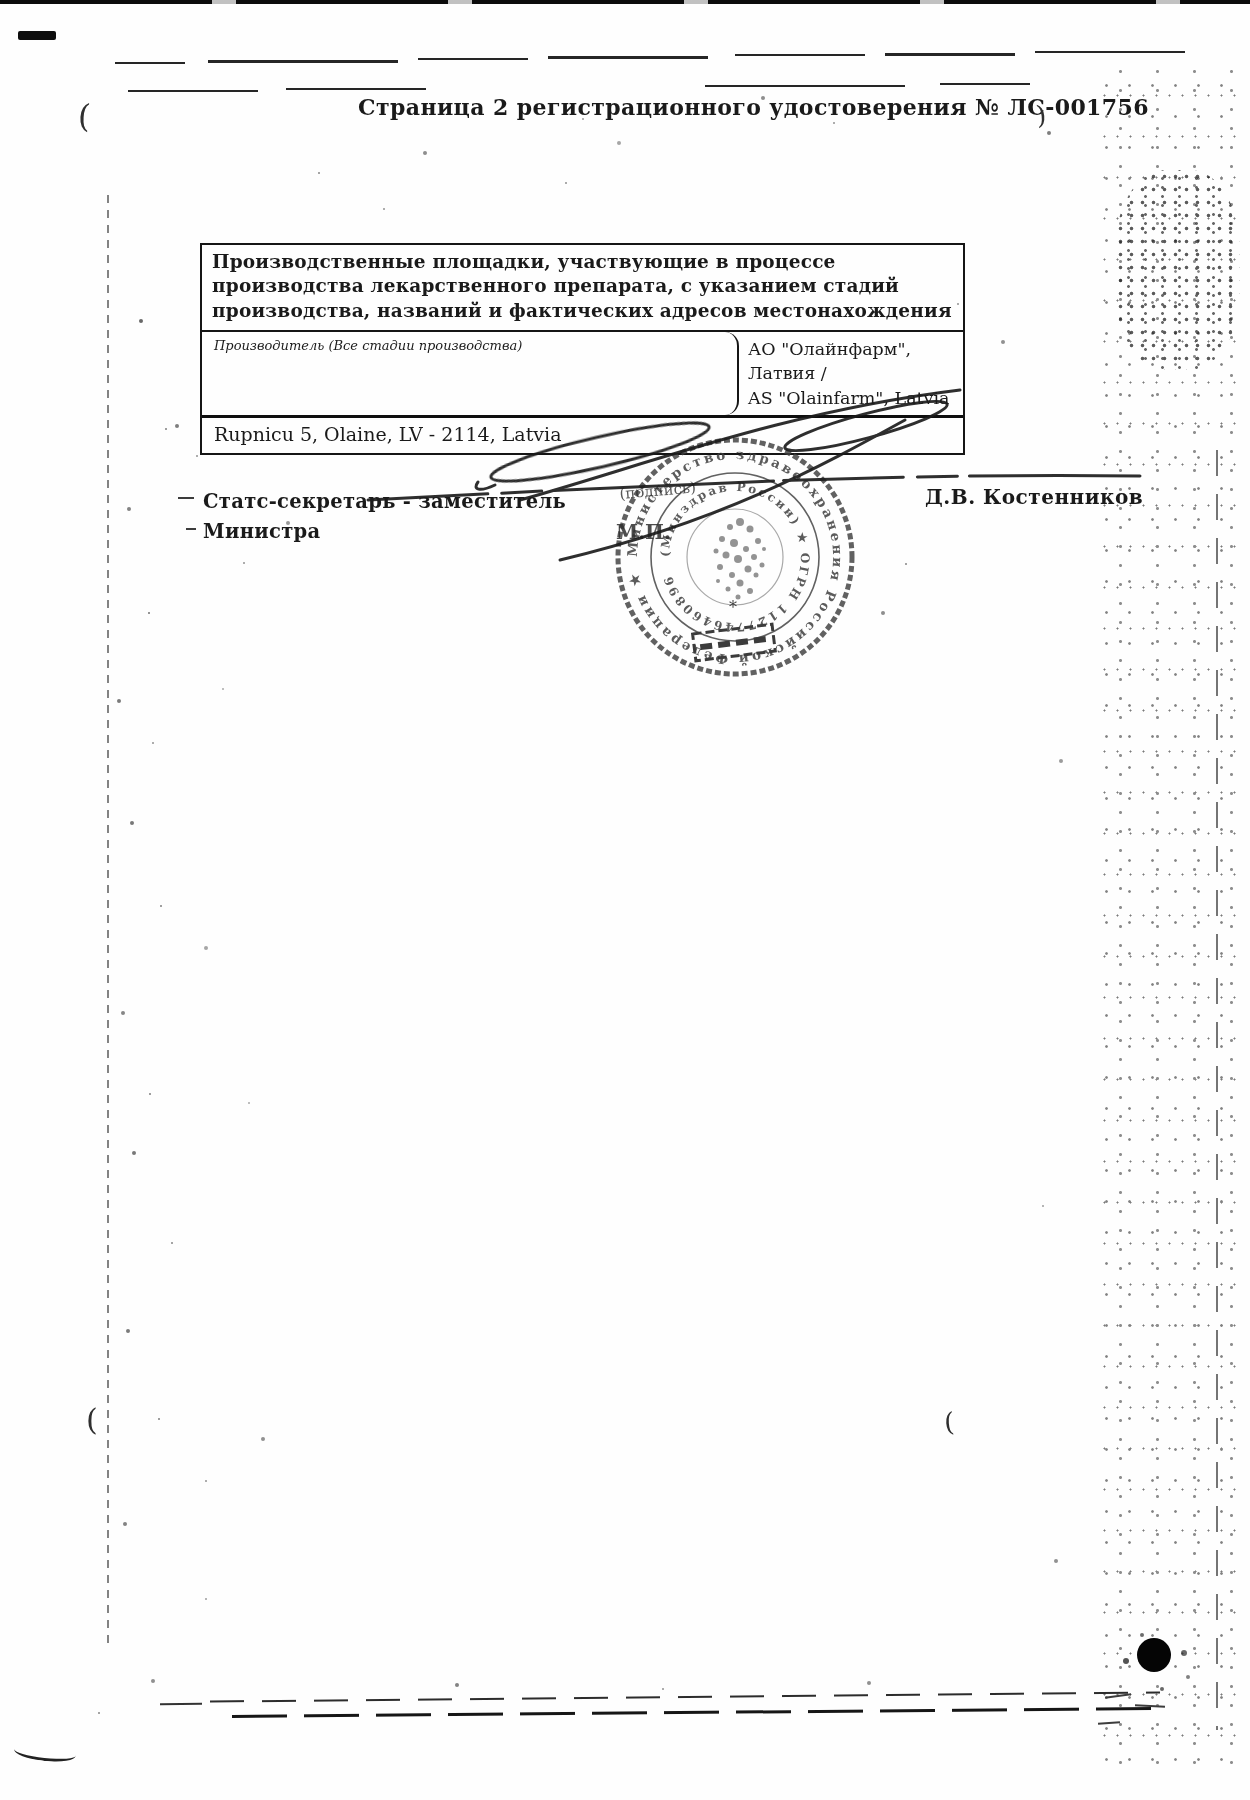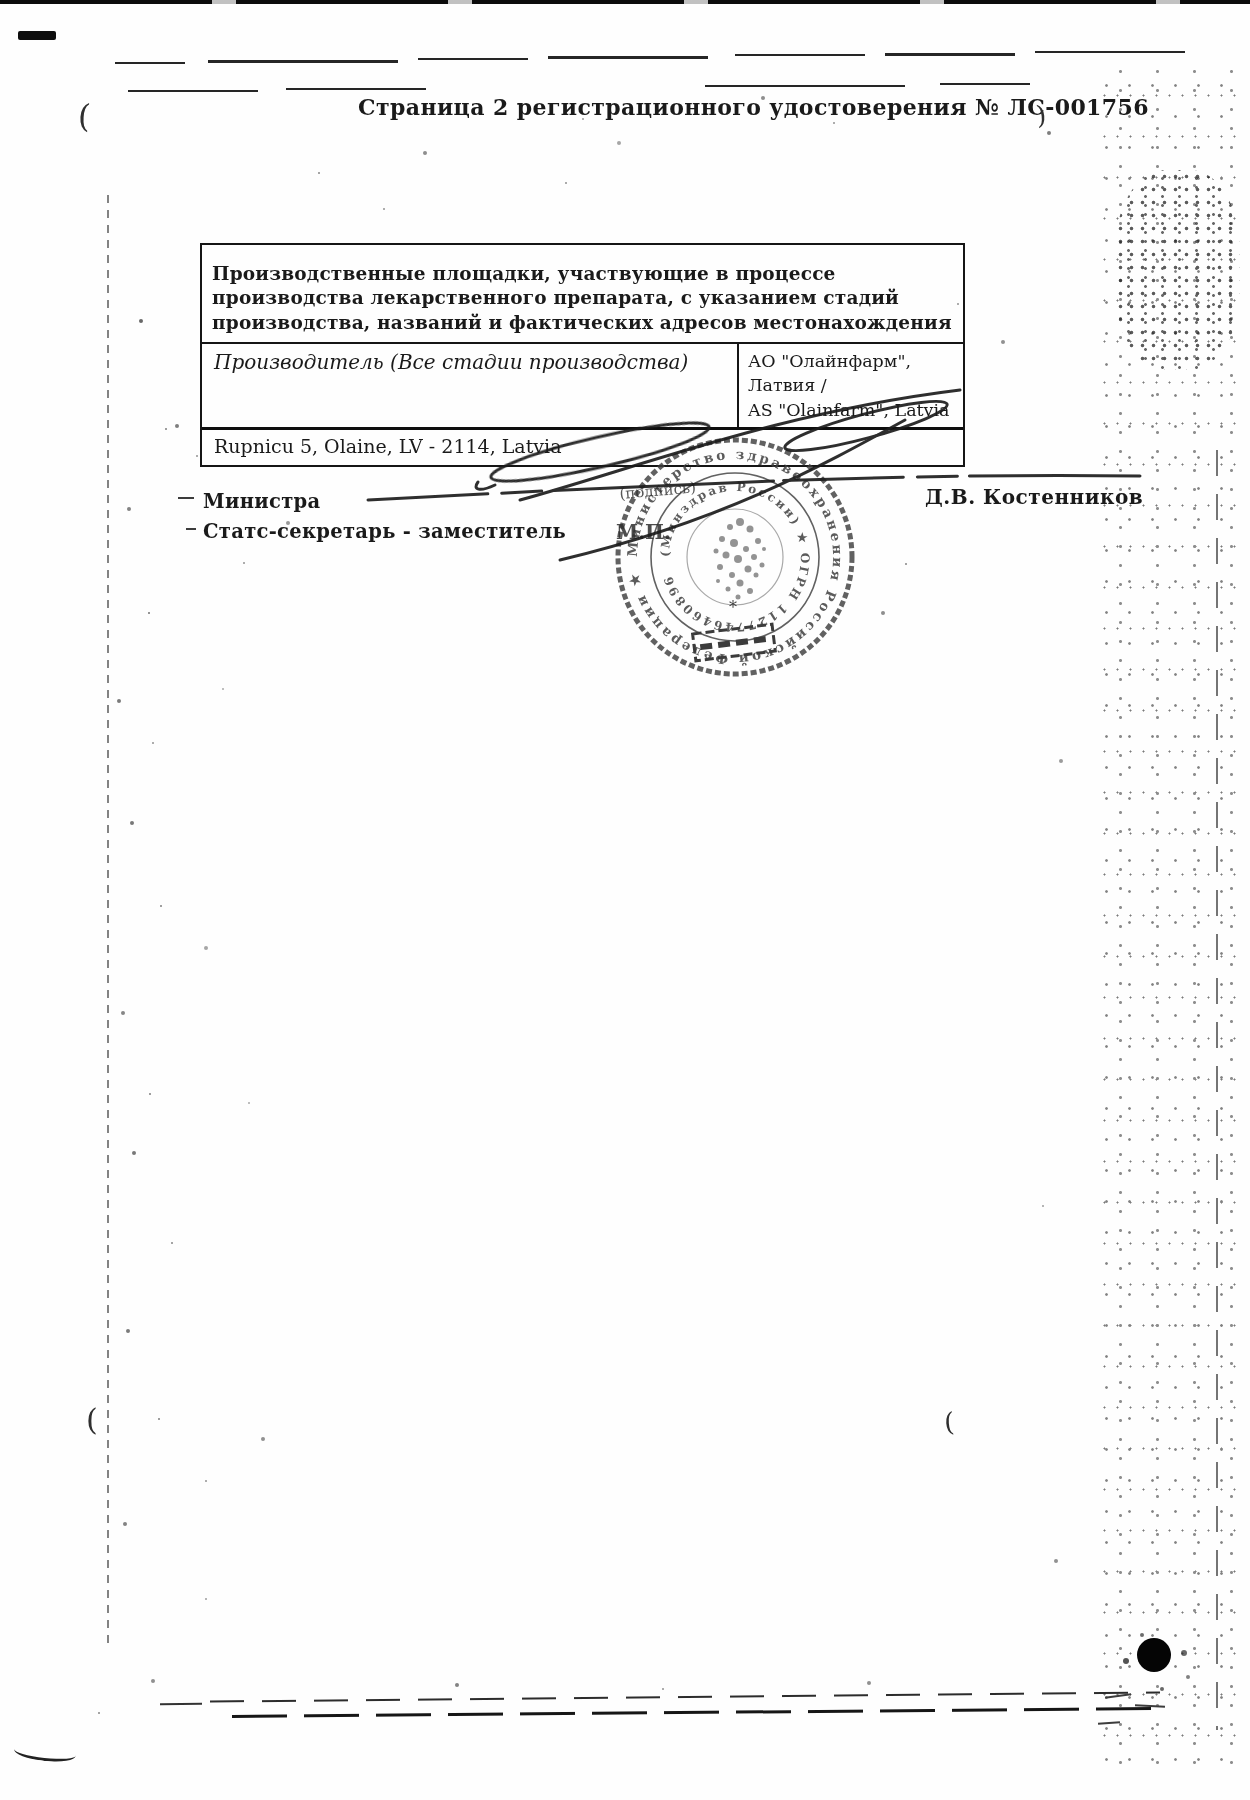--- a/index.html
+++ b/index.html
@@ -55,24 +55,24 @@
       152px 1680px 0 1px rgba(35,35,35,.5),98px 1712px 0 0 rgba(40,40,40,.55),
       582px 118px 0 0 rgba(40,40,40,.45),618px 142px 0 1px rgba(35,35,35,.4),
       1048px 132px 0 1px rgba(40,40,40,.6),1035px 498px 0 0 rgba(40,40,40,.5),
       1060px 760px 0 1px rgba(35,35,35,.45),1042px 1205px 0 0 rgba(40,40,40,.45),
       1055px 1560px 0 1px rgba(35,35,35,.5);}
   
   .page-header-line{left:330px;top:94px;font-size:22px;font-weight:600;letter-spacing:.4px;white-space:nowrap;margin-left:28px;}
   
   .doc-table{left:200px;top:243px;width:765px;border:2px solid #151515;background:transparent;box-sizing:border-box;}
   .tbl-header-cell{padding:5px 10px 7px 10px;font-size:18.5px;font-weight:bold;line-height:1.32;
-    border-bottom:2px solid #151515;letter-spacing:.2px;margin-top:12px;}
+    border-bottom:2px solid #151515;letter-spacing:.2px;}
   .tbl-producer-row{display:flex;border-bottom:3px solid #0e0e0e;}
   .tbl-producer-label{width:537px;box-sizing:border-box;border-right:2px solid #151515;
-    padding:6px 10px 18px 12px;font-style:italic;font-size:20px;}
+    padding:6px 10px 18px 12px;font-style:italic;font-size:13px;border-radius:14px;}
   .tbl-producer-value{flex:1;padding:5px 6px 5px 9px;font-size:17.5px;line-height:1.38;}
   .tbl-address-cell{padding:5px 10px 8px 12px;font-size:19px;border-radius:13px;}
   
   .sig-title{left:203px;top:487px;font-size:19.5px;font-weight:bold;line-height:1.55;letter-spacing:.3px;}
   .sig-name{left:925px;top:485px;font-size:20px;font-weight:bold;letter-spacing:.5px;white-space:nowrap;}
   .tiny-dash{background:#3c3c3c;height:2px;}
   
   .stamp-svg{left:582px;top:407px;}
   .stamp-svg text{font-family:"DejaVu Serif","Liberation Serif",serif;}
   .autograph-svg{left:340px;top:372px;}
@@ -124,22 +124,22 @@
         <div>АО "Олайнфарм",  Латвия /</div>
         <div>AS "Olainfarm",  Latvia</div>
       </div>
     </div>
     <div class="tbl-address-cell">Rupnicu 5, Olaine, LV - 2114, Latvia</div>
   </div>
 
   <div class="abs tiny-dash" style="left:178px;top:497px;width:16px;"></div>
   <div class="abs tiny-dash" style="left:186px;top:528px;width:10px;"></div>
   <div class="abs sig-title">
+    <div>Статс-секретарь - заместитель</div>
     <div>Министра</div>
-    <div>Статс-секретарь - заместитель</div>
   </div>
   <div class="abs sig-name">Д.В. Костенников</div>
 
   <svg class="abs stamp-svg" width="310" height="300" viewBox="0 0 310 300">
     <g fill="none" stroke="#3f3f3f" opacity="0.82">
       <circle cx="153" cy="150" r="117" stroke-width="5" stroke-dasharray="6 3"></circle>
       <circle cx="153" cy="150" r="84" stroke-width="1.6"></circle>
       <circle cx="153" cy="150" r="48" stroke-width="1.2" opacity="0.55"></circle>
     </g>
     <path id="outerTextPath" d="M 55,150 A 98,98 0 1 1 251,150 A 98,98 0 1 1 55,150" fill="none"></path>

